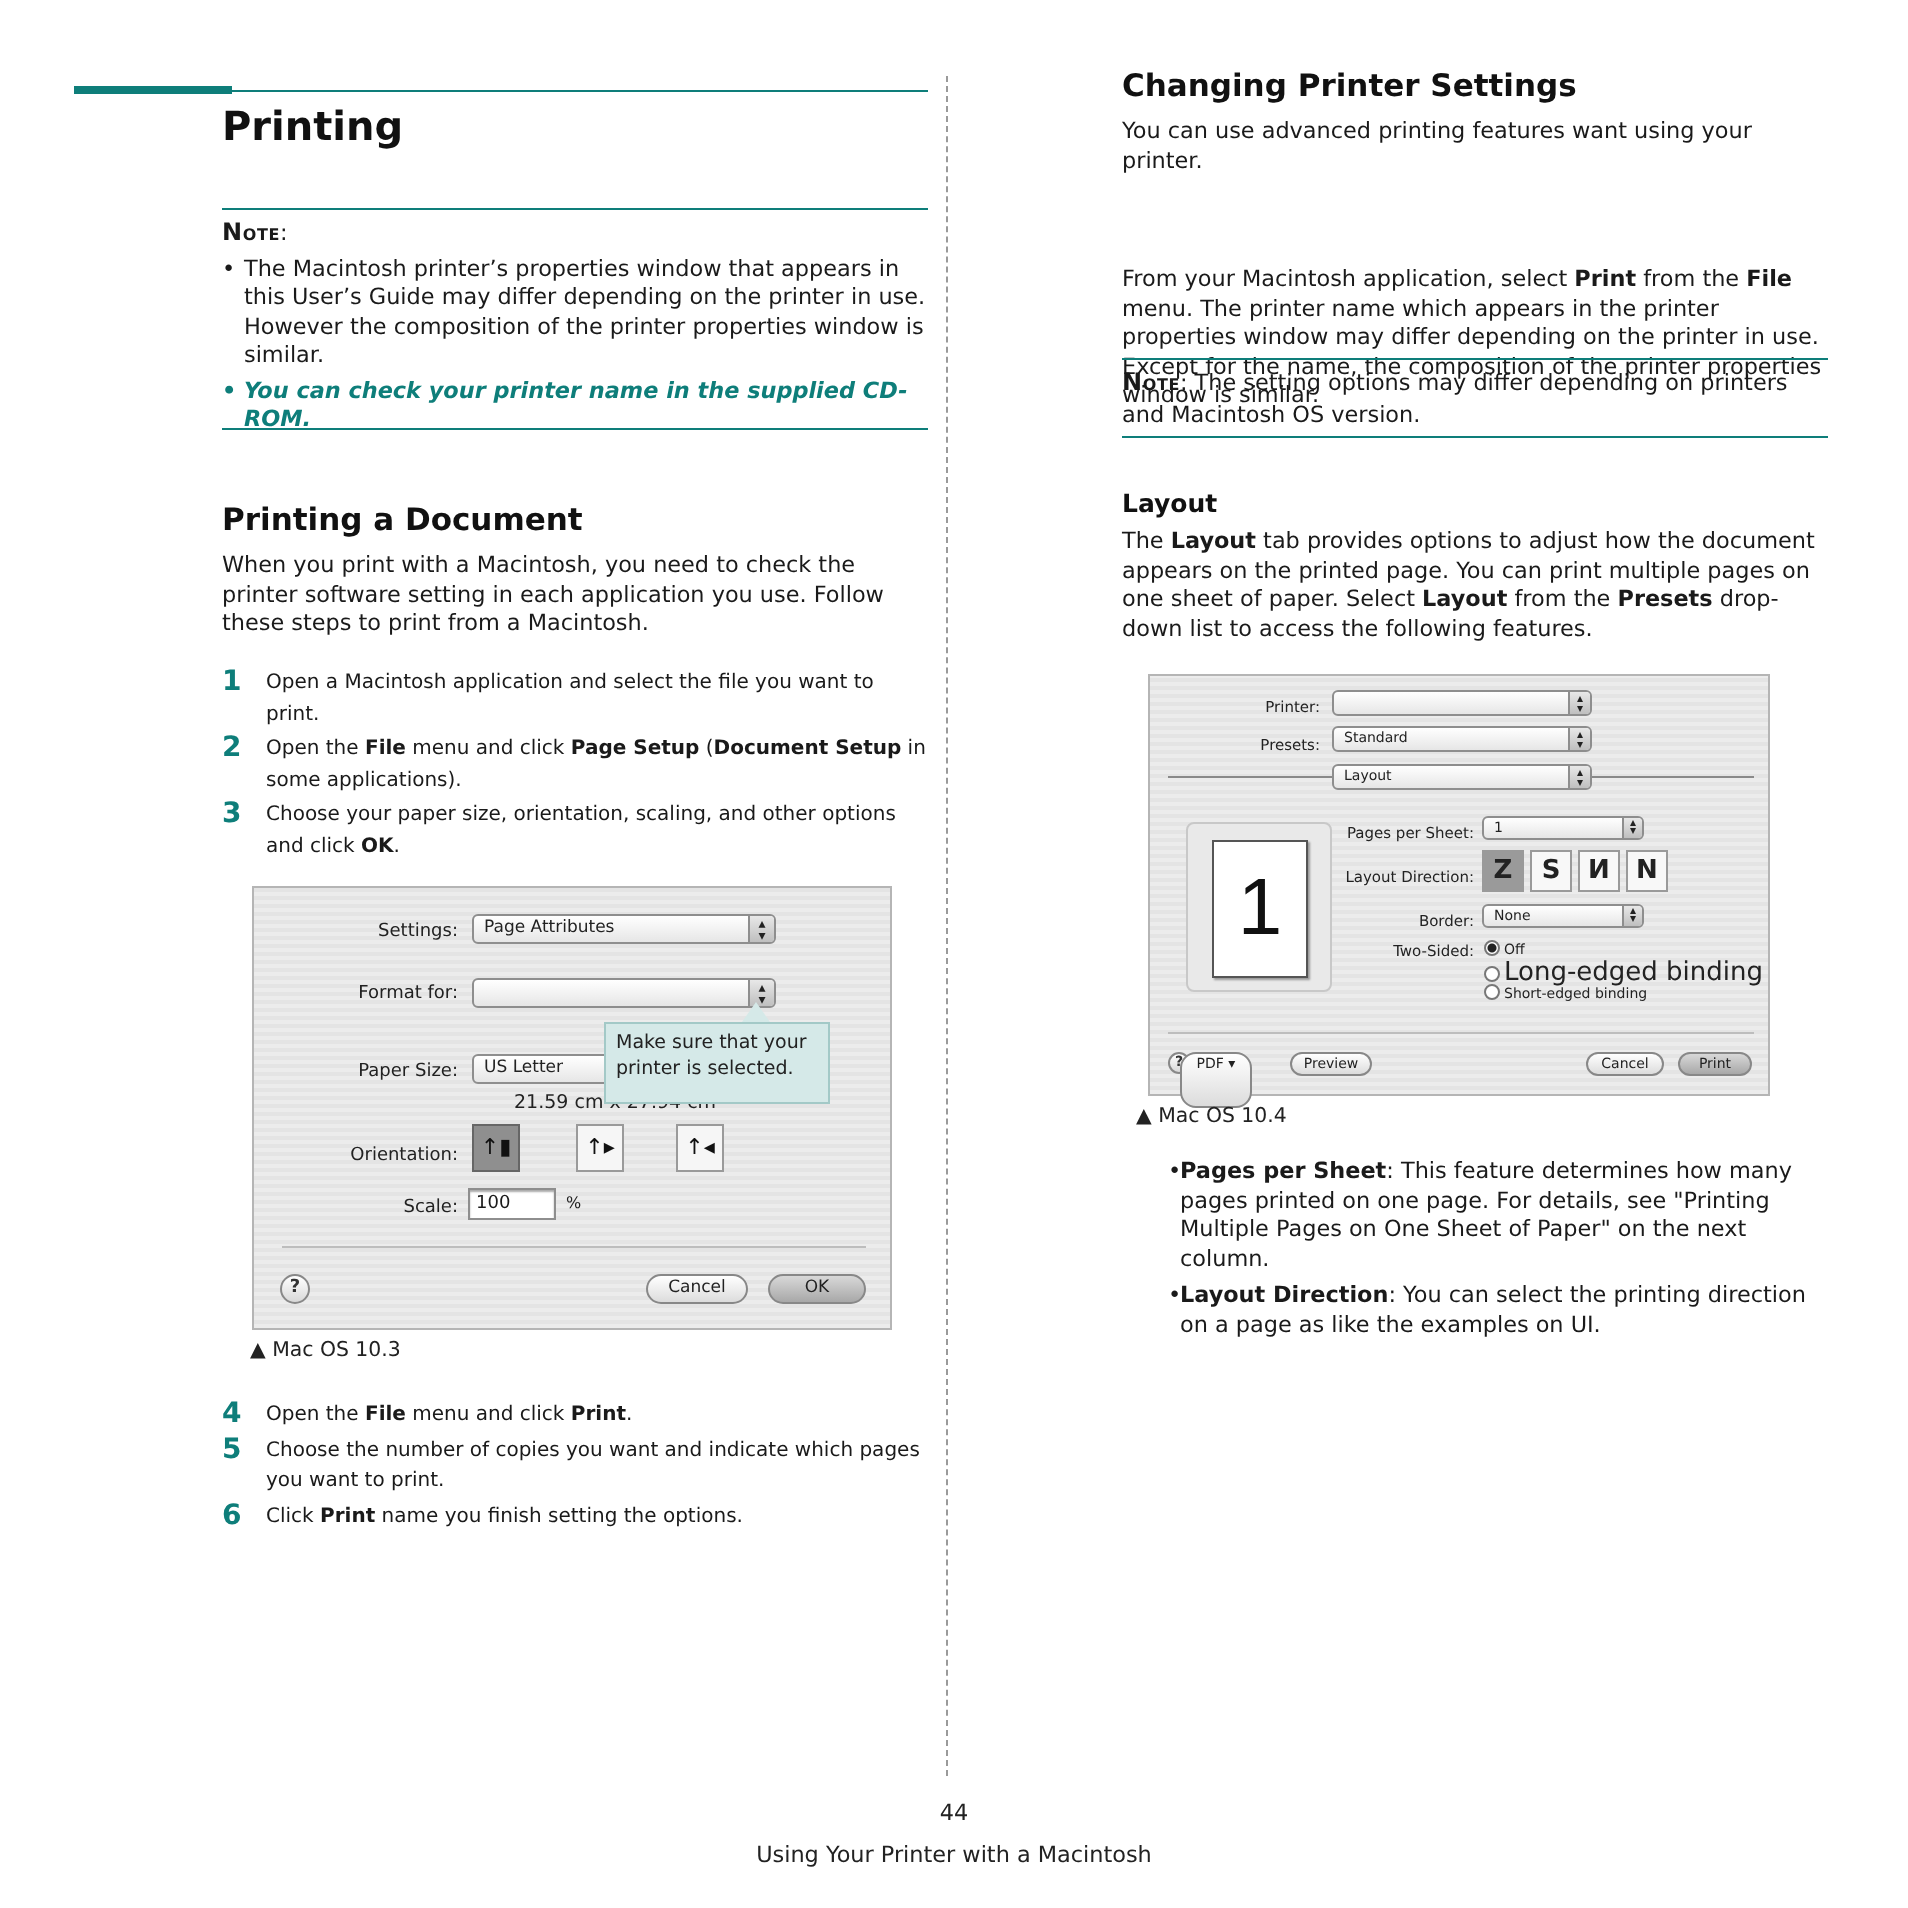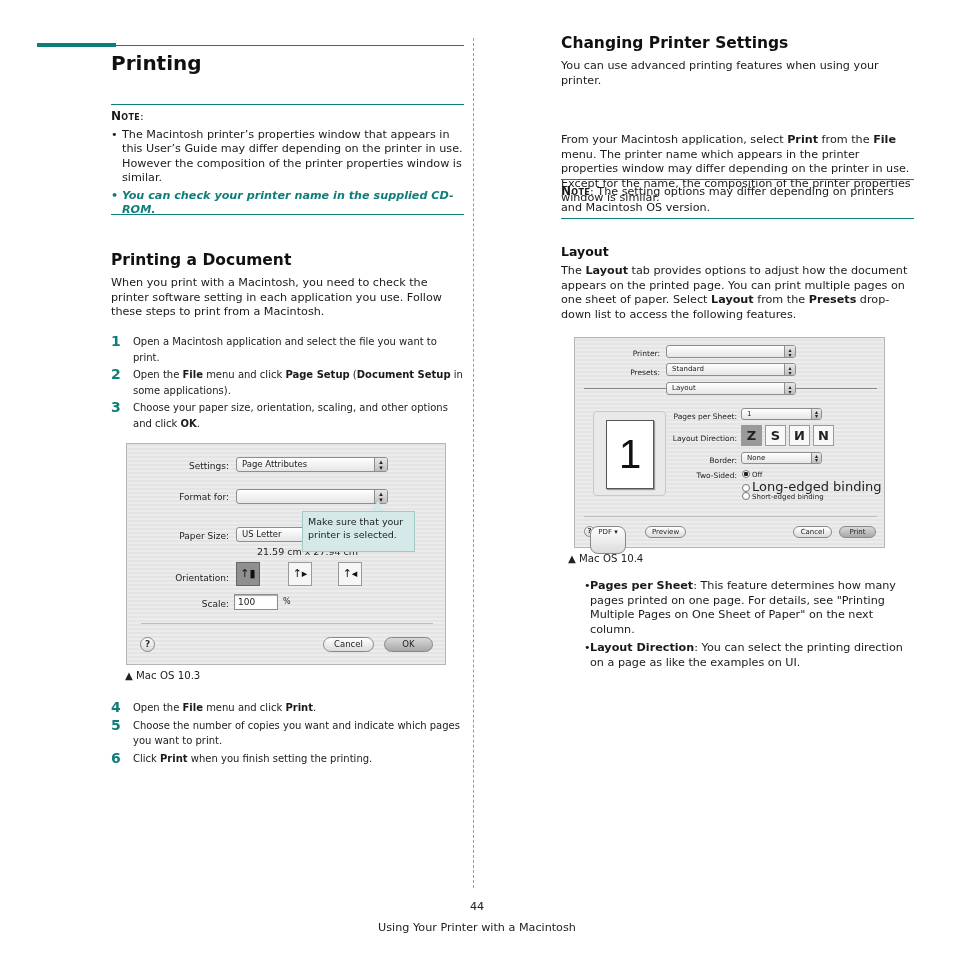--- a/index.html
+++ b/index.html
@@ -144,26 +144,26 @@
   <div class="step">
       <span class="step-num">4</span>
       <span class="step-text"><span>Open the </span><b>File</b><span> menu and click </span><b>Print</b><span>.</span></span>
     </div>
   <div class="step" style="margin-top:2px;">
       <span class="step-num">5</span>
       <span class="step-text"><span>Choose the number of copies you want and indicate which pages you want to print.</span></span>
     </div>
   <div class="step" style="margin-top:2px;">
       <span class="step-num">6</span>
-      <span class="step-text"><span>Click </span><b>Print</b><span> when you finish setting the printing.</span></span>
+      <span class="step-text"><span>Click </span><b>Print</b><span> name you finish setting the options.</span></span>
     </div>
 </div>
 
 <h2 class="abs sec" style="left:561px; top:33px;">Changing Printer Settings</h2>
-<div class="abs para" style="left:561px; top:59px; width:330px;">You can use advanced printing features when using your printer.</div>
+<div class="abs para" style="left:561px; top:59px; width:330px;">You can use advanced printing features want using your printer.</div>
 <div class="abs para" style="left:561px; top:92px; width:353px;margin-top:41px;"><span>From your Macintosh application, select </span><b>Print</b><span> from the </span><b>File</b><span> menu. The printer name which appears in the printer properties window may differ depending on the printer in use. Except for the name, the composition of the printer properties window is similar.</span></div>
 
 <div class="abs note-box" style="left:561px; top:179px; width:353px; height:40px;">
   <div class="para" style="padding-top:3px; line-height:16px;">
     <span class="note-label">Note</span><span>: The setting options may differ depending on printers and Macintosh OS version.</span>
   </div>
 </div>
 
 <h3 class="abs sub" style="left:561px; top:244px;">Layout</h3>
 <div class="abs para" style="left:561px; top:264px; width:353px;"><span>The </span><b>Layout</b><span> tab provides options to adjust how the document appears on the printed page. You can print multiple pages on one sheet of paper. Select </span><b>Layout</b><span> from the </span><b>Presets</b><span> drop-down list to access the following features.</span></div>

